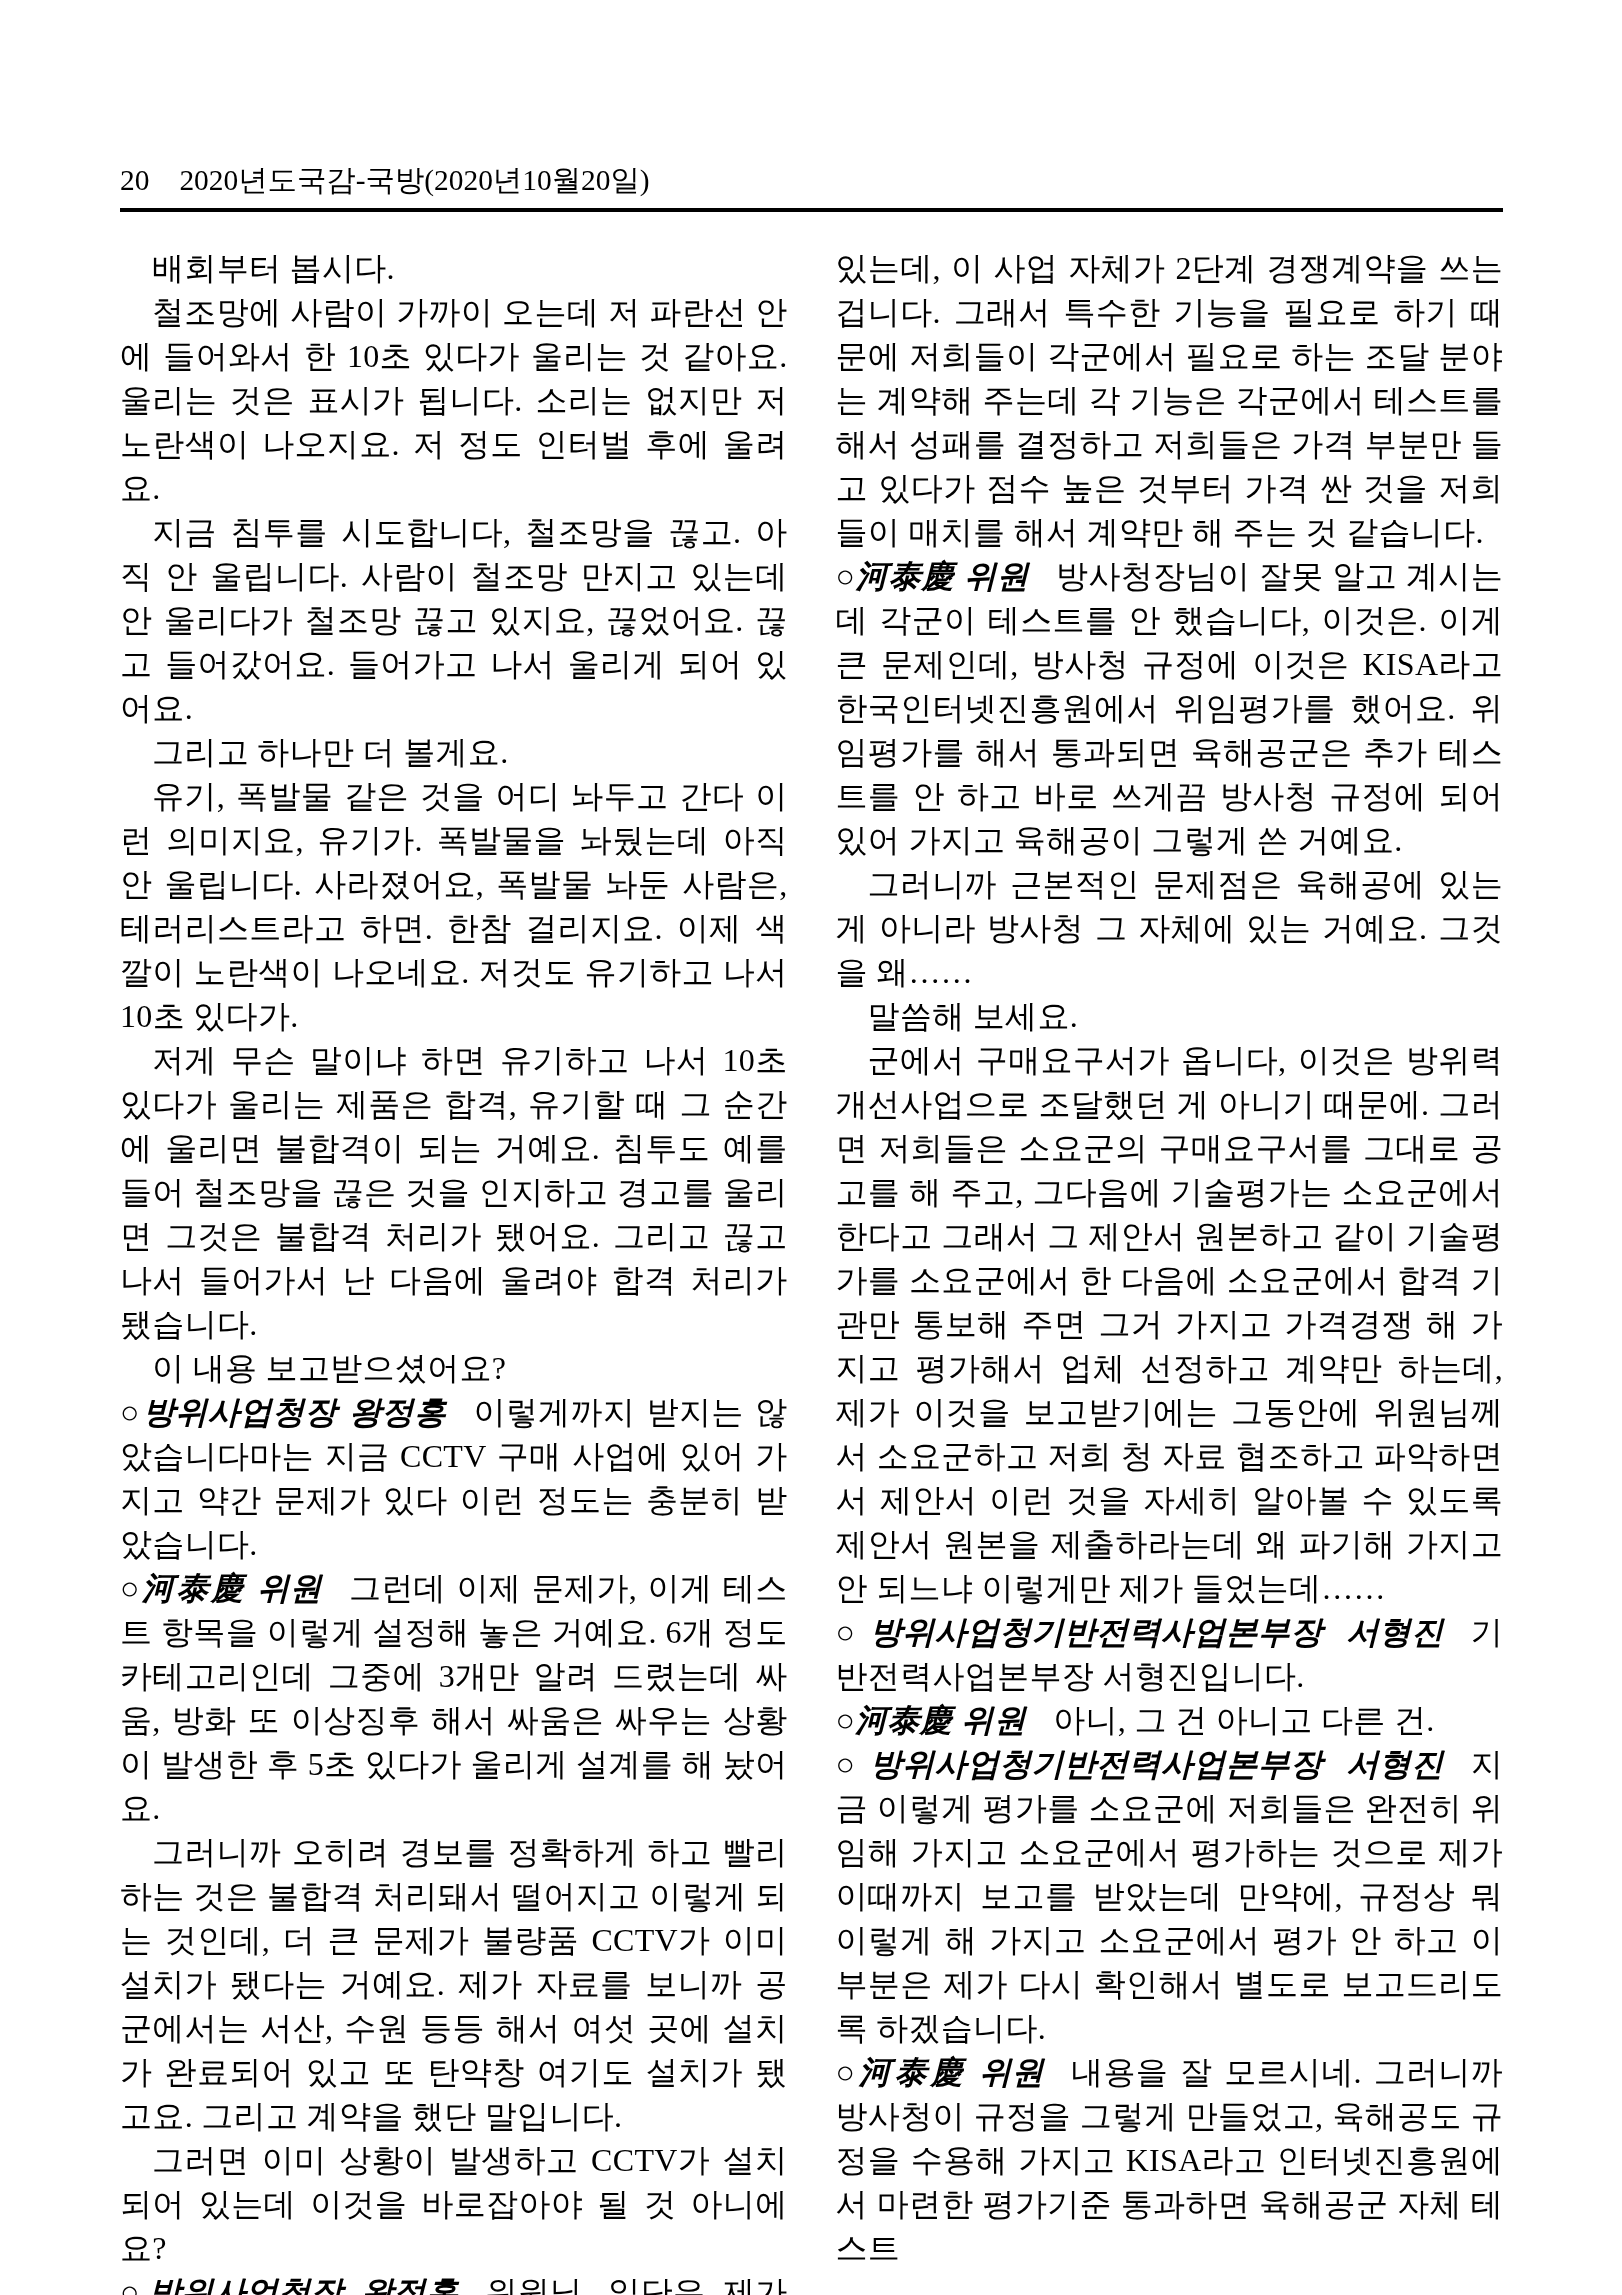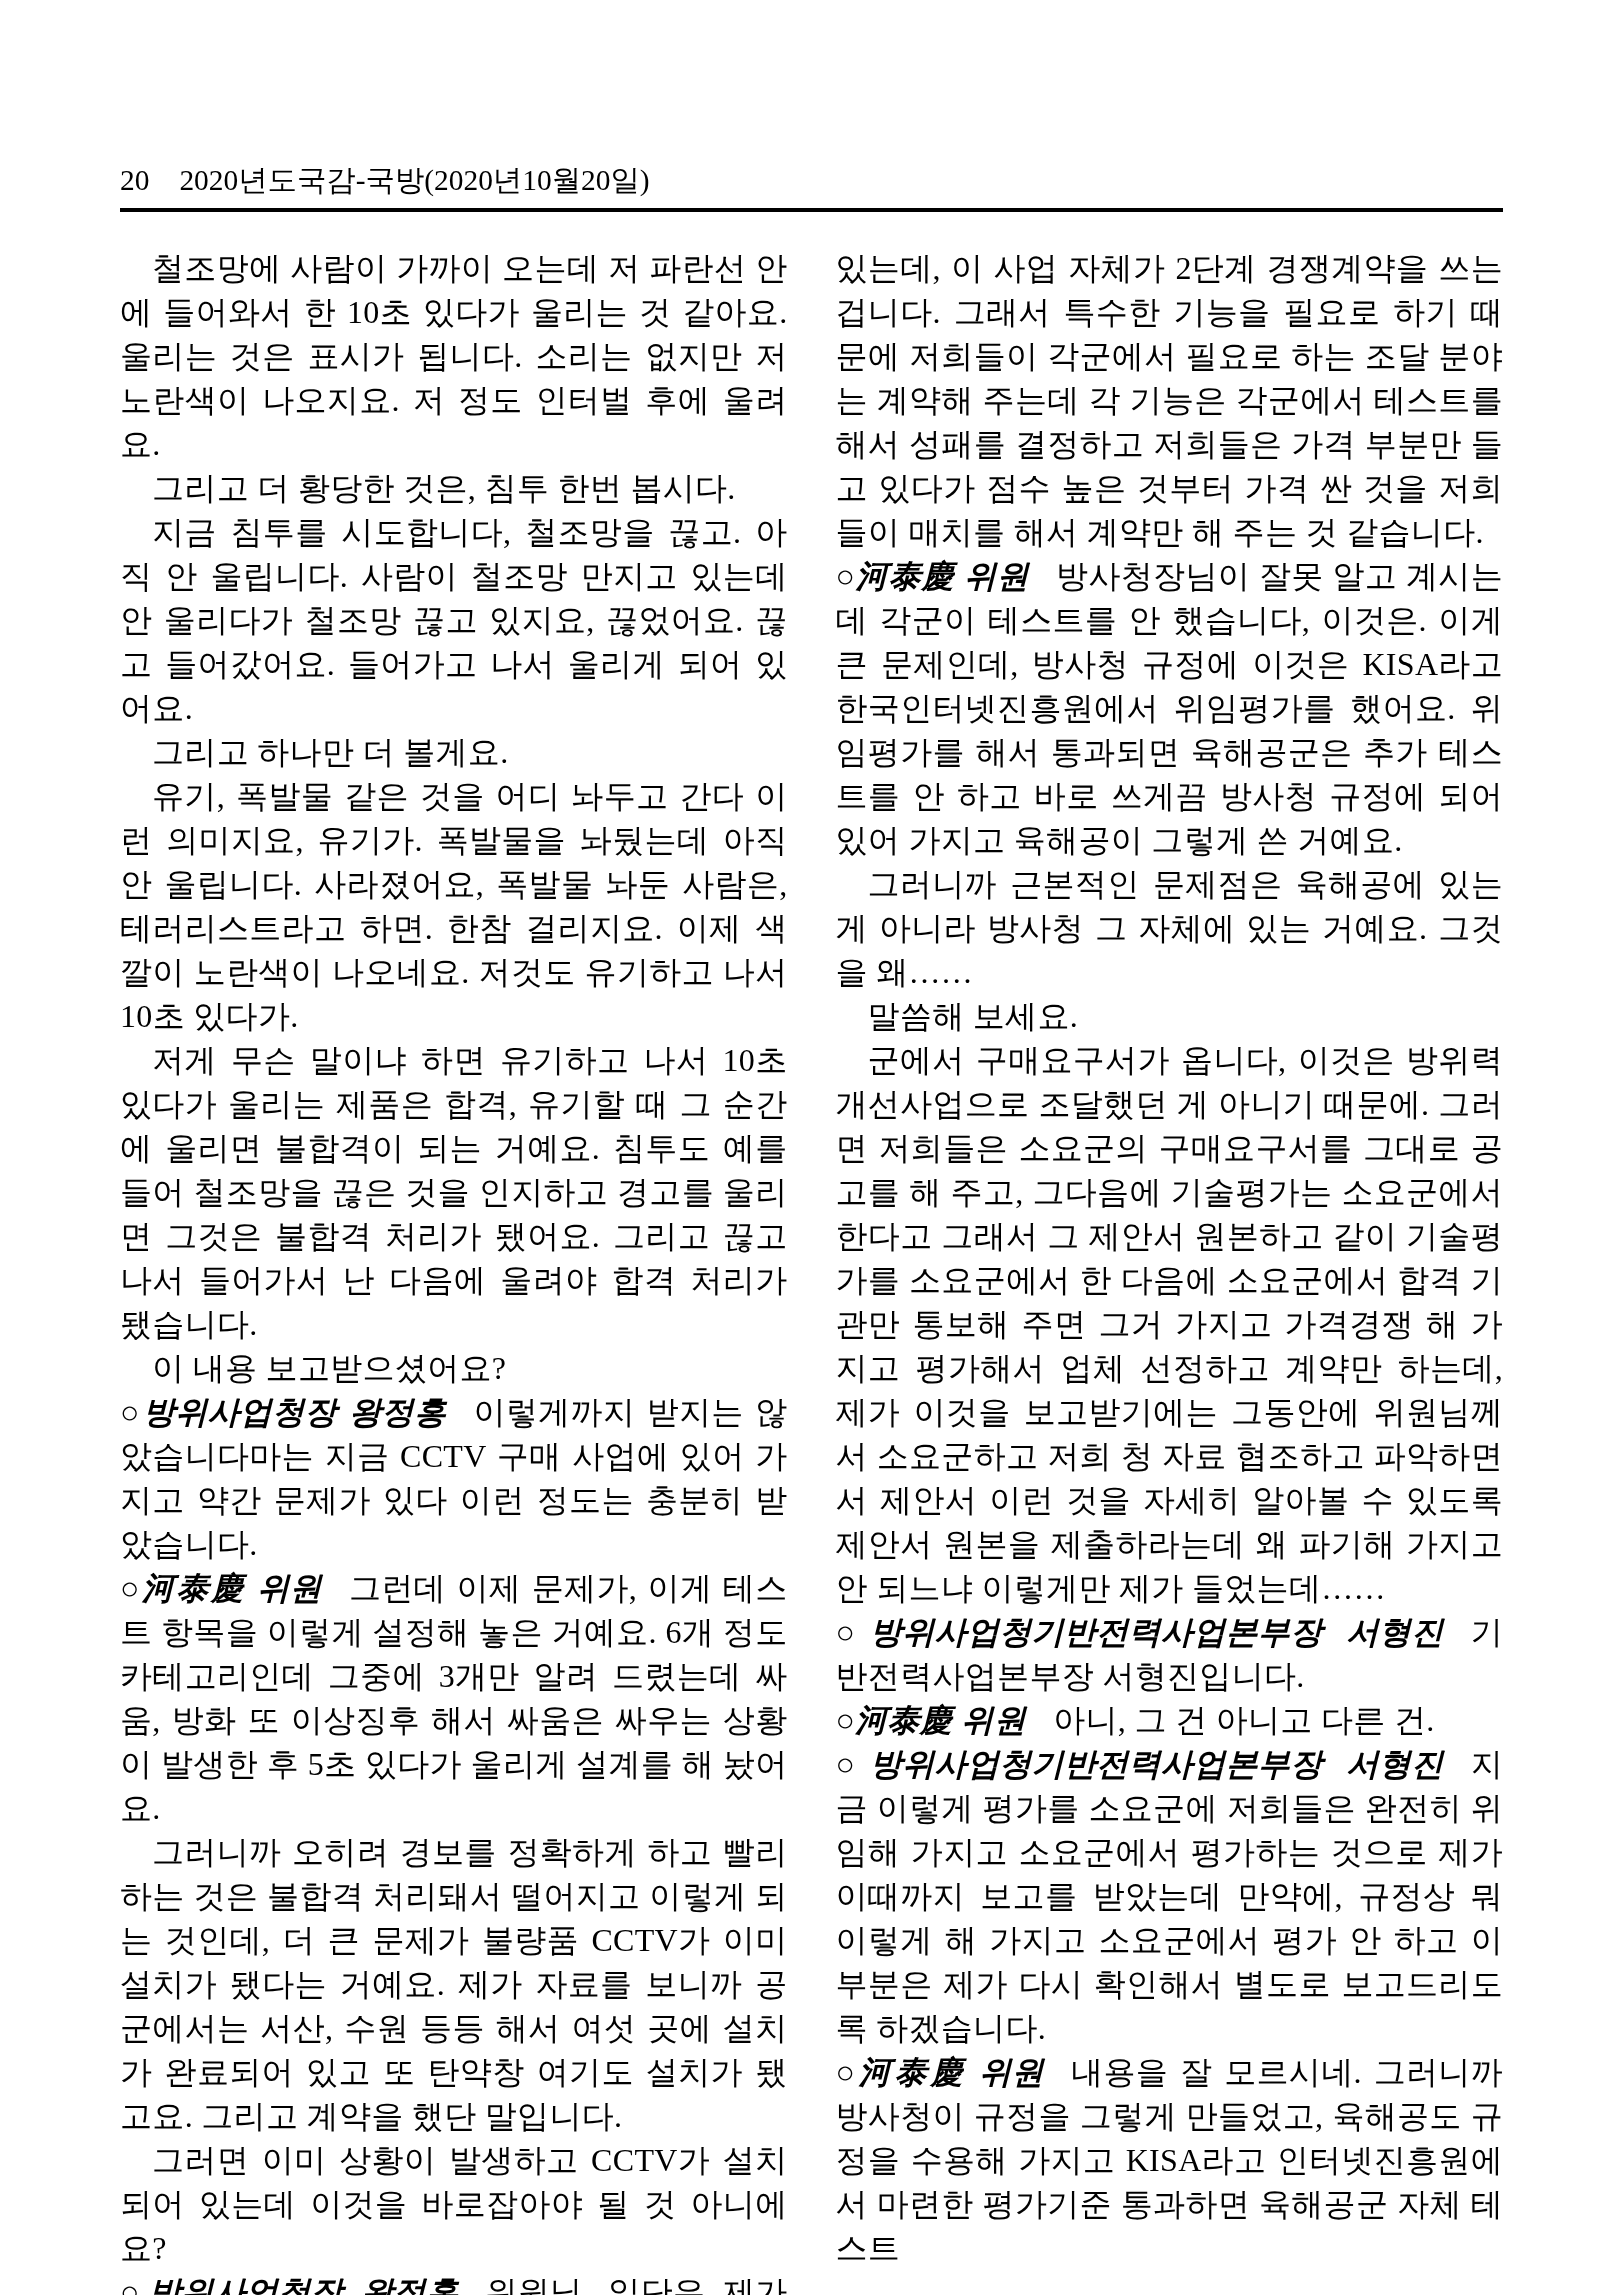--- a/index.html
+++ b/index.html
@@ -55,22 +55,22 @@
 <div class="page">
 
   <div class="header">
     <span class="page-number">20</span><span>2020년도국감-국방(2020년10월20일)</span>
   </div>
   <div class="header-rule"></div>
 
   <div class="columns">
 
     <div class="column">
+      <p class="para">배회부터 봅시다.</p>
       <p class="para">철조망에 사람이 가까이 오는데 저 파란선 안에 들어와서 한 10초 있다가 울리는 것 같아요. 울리는 것은 표시가 됩니다. 소리는 없지만 저 노란색이 나오지요. 저 정도 인터벌 후에 울려요.</p>
-      <p class="para">그리고 더 황당한 것은, 침투 한번 봅시다.</p>
       <p class="para">지금 침투를 시도합니다, 철조망을 끊고. 아직 안 울립니다. 사람이 철조망 만지고 있는데 안 울리다가 철조망 끊고 있지요, 끊었어요. 끊고 들어갔어요. 들어가고 나서 울리게 되어 있어요.</p>
       <p class="para">그리고 하나만 더 볼게요.</p>
       <p class="para">유기, 폭발물 같은 것을 어디 놔두고 간다 이런 의미지요, 유기가. 폭발물을 놔뒀는데 아직 안 울립니다. 사라졌어요, 폭발물 놔둔 사람은, 테러리스트라고 하면. 한참 걸리지요. 이제 색깔이 노란색이 나오네요. 저것도 유기하고 나서 10초 있다가.</p>
       <p class="para">저게 무슨 말이냐 하면 유기하고 나서 10초 있다가 울리는 제품은 합격, 유기할 때 그 순간에 울리면 불합격이 되는 거예요. 침투도 예를 들어 철조망을 끊은 것을 인지하고 경고를 울리면 그것은 불합격 처리가 됐어요. 그리고 끊고 나서 들어가서 난 다음에 울려야 합격 처리가 됐습니다.</p>
       <p class="para">이 내용 보고받으셨어요?</p>
       <p class="para speech"><span class="speaker">○방위사업청장 왕정홍</span><span>이렇게까지 받지는 않았습니다마는 지금 CCTV 구매 사업에 있어 가지고 약간 문제가 있다 이런 정도는 충분히 받았습니다.</span></p>
       <p class="para speech"><span class="speaker">○河泰慶 위원</span><span>그런데 이제 문제가, 이게 테스트 항목을 이렇게 설정해 놓은 거예요. 6개 정도 카테고리인데 그중에 3개만 알려 드렸는데 싸움, 방화 또 이상징후 해서 싸움은 싸우는 상황이 발생한 후 5초 있다가 울리게 설계를 해 놨어요.</span></p>
       <p class="para">그러니까 오히려 경보를 정확하게 하고 빨리 하는 것은 불합격 처리돼서 떨어지고 이렇게 되는 것인데, 더 큰 문제가 불량품 CCTV가 이미 설치가 됐다는 거예요. 제가 자료를 보니까 공군에서는 서산, 수원 등등 해서 여섯 곳에 설치가 완료되어 있고 또 탄약창 여기도 설치가 됐고요. 그리고 계약을 했단 말입니다.</p>
       <p class="para">그러면 이미 상황이 발생하고 CCTV가 설치되어 있는데 이것을 바로잡아야 될 것 아니에요?</p>
       <p class="para speech"><span class="speaker">○방위사업청장 왕정홍</span><span>위원님, 일단은 제가 좀 더 알아보고 필요하면 다시 대면보고도 드릴 수</span></p>

